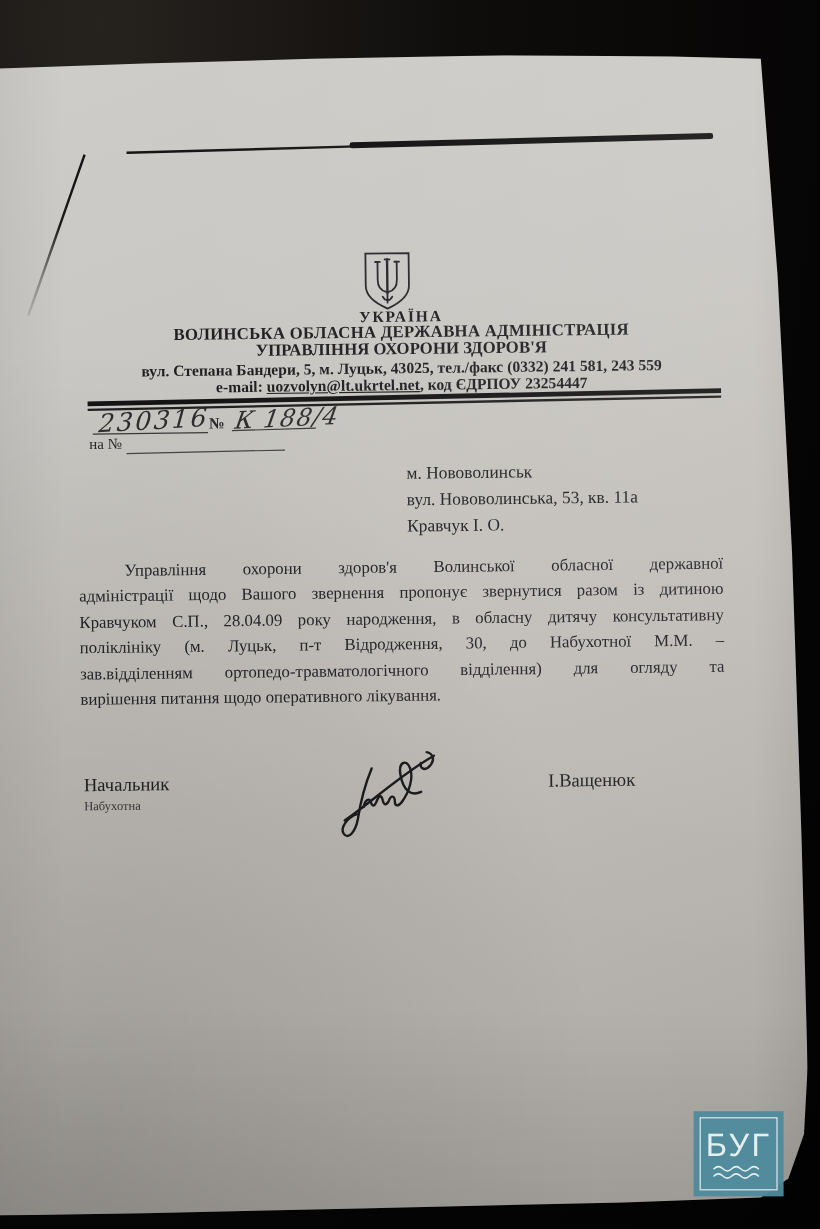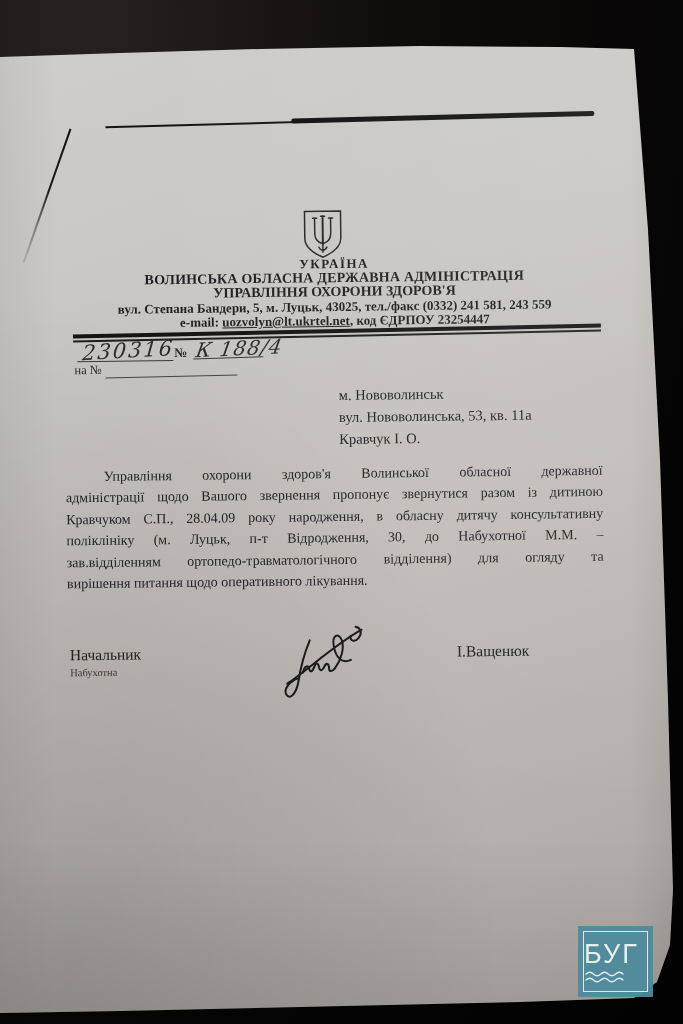--- a/index.html
+++ b/index.html
@@ -64,21 +64,21 @@
 
   
   .sig-title{position:absolute;left:68px;top:643px;font-size:15.5px;color:#232326;}
   .sig-exec{position:absolute;left:68px;top:664px;font-size:10.5px;color:#3a3a3d;}
   .sig-name{position:absolute;left:455px;top:644px;font-size:15.5px;color:#232326;}
   .sig-stroke{position:absolute;left:272px;top:620px;}
 
   
   .logo{position:absolute;left:578px;top:926px;width:75px;height:71px;background:rgba(78,139,156,0.95);z-index:9;}
   .logo-inner{position:absolute;inset:5px;border:1.6px solid rgba(233,242,242,0.92);
-    display:flex;flex-direction:column;align-items:flex-start;justify-content:center;gap:2px;}
+    display:flex;flex-direction:column;align-items:center;justify-content:center;gap:2px;}
   .logo-text{font-family:"Liberation Sans",sans-serif;font-size:27px;font-weight:400;color:#e4efee;letter-spacing:2px;line-height:1;margin-top:2px;}
 </style>
 </head>
 <body>
 
 <div class="stage">
   <div class="paper">
     <div class="content">
 
       <div class="artifact-thin"></div>

